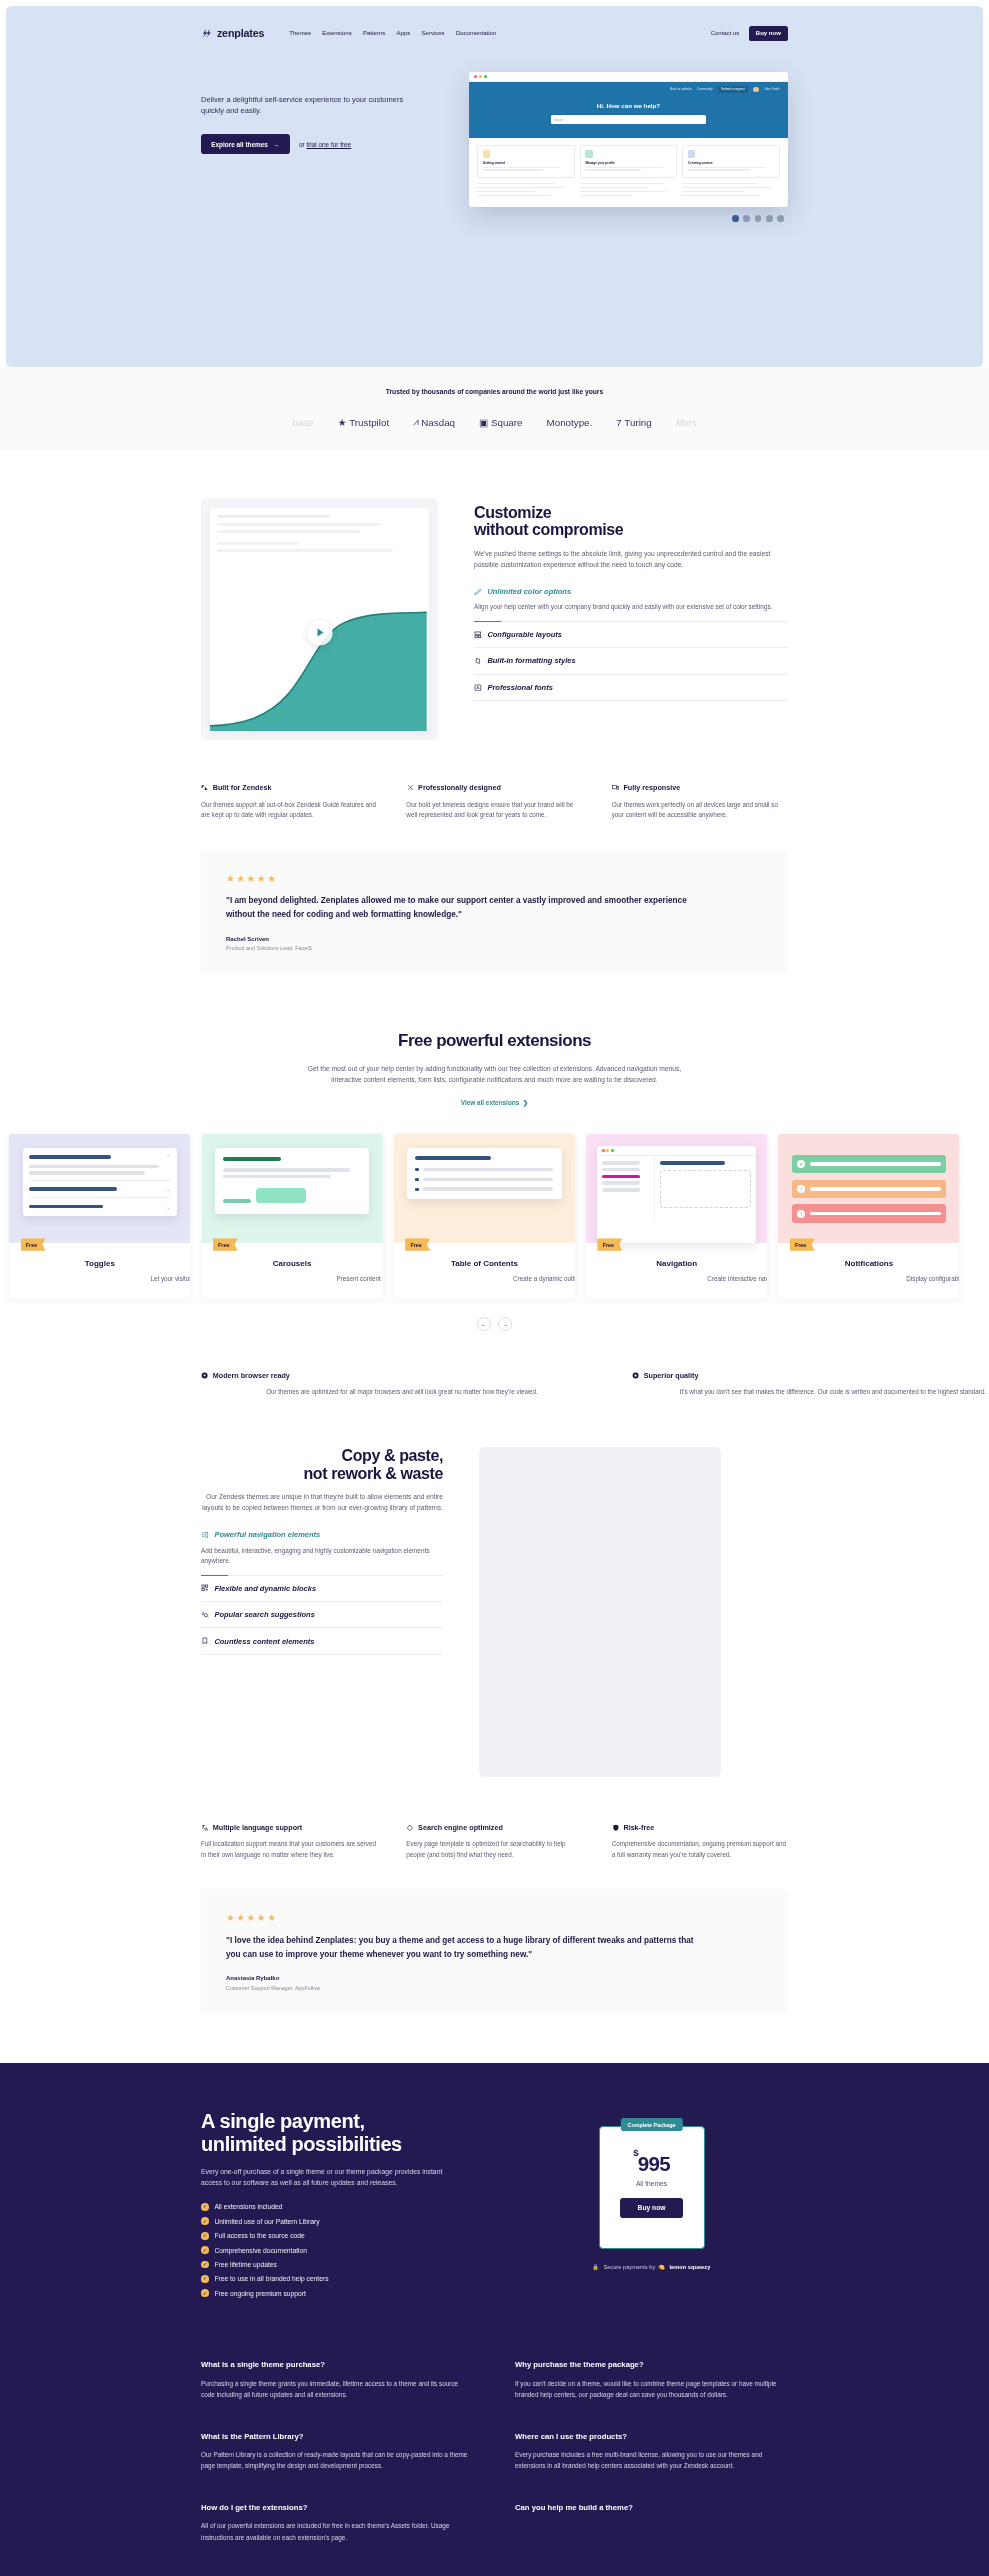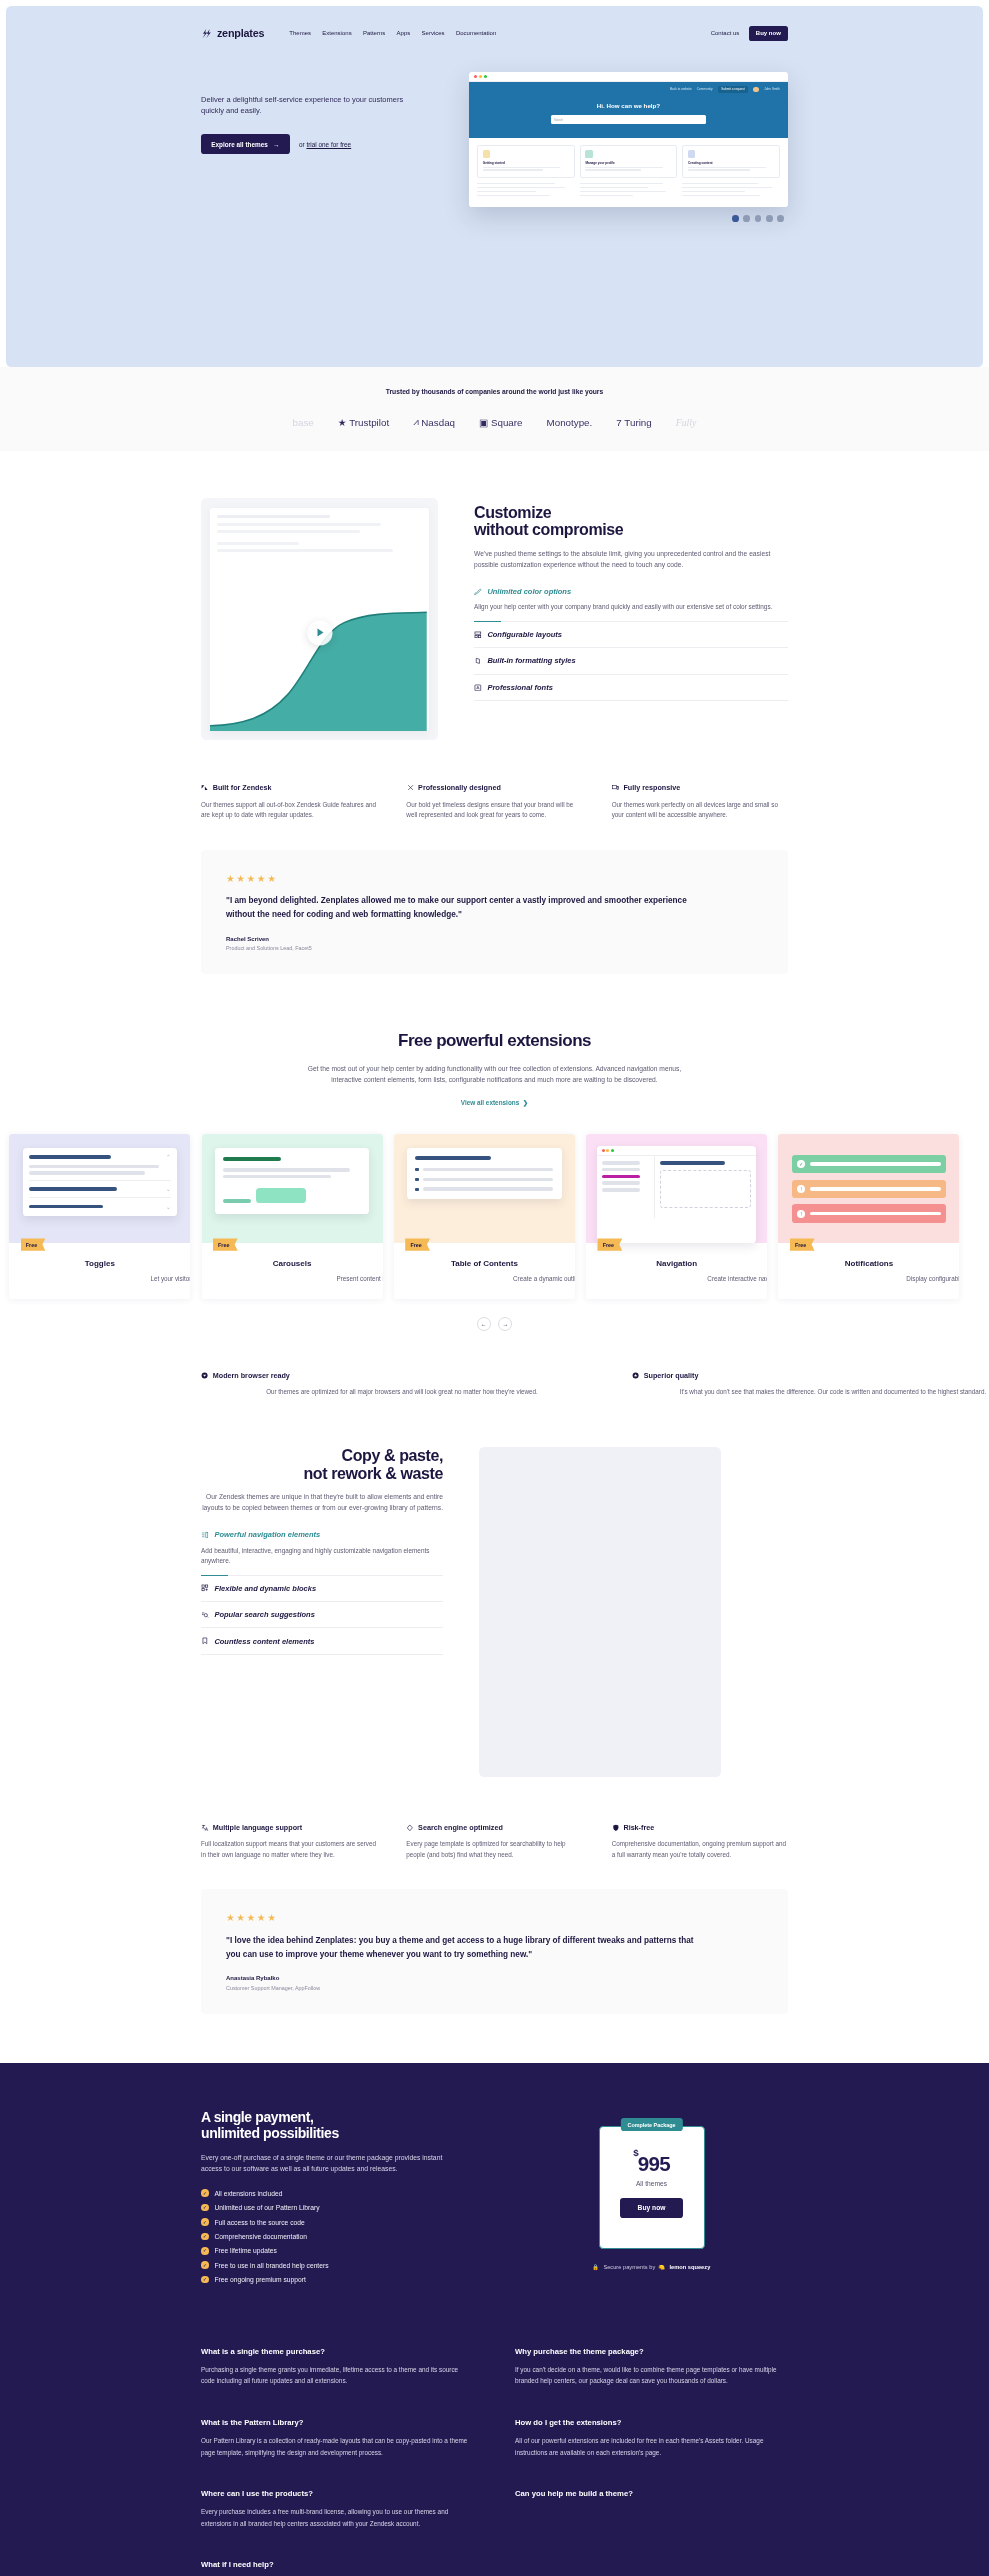--- a/index.html
+++ b/index.html
@@ -170,21 +170,21 @@
   .cp-left .sec-title { font-size: 16px; }
   .cp-left .sec-desc { margin-left: auto; }
   .cp-left .acc { text-align: left; }
   .cp-right { flex: 1; }
   .cp-panel { background: #eff1f7; border-radius: 5.2px; height: 330px; width: 242px; }
 
   
   .pricing { background: #231a52; color: #fff; margin-top: 49px; padding: 47px 0 36px 0; }
   .pricing .wrap { display: flex; gap: 36px; }
   .pr-left { width: 278px; }
-  .pr-left h2 { font-size: 14px; line-height: 1.14; font-weight: 700; letter-spacing: -0.4px; }
+  .pr-left h2 { font-size: 20px; line-height: 1.14; font-weight: 700; letter-spacing: -0.4px; }
   .pr-left p { margin-top: 10.3px; font-size: 6.8px; line-height: 1.7; color: #d9d6e8; max-width: 247px;}
   .pr-list { margin-top: 14.4px; }
   .pr-list li { list-style: none; display: flex; align-items: center; gap: 5.7px; margin-bottom: 6.7px; font-size: 6.7px; color: #f2f1f7; }
   .tick { width: 7.7px; height: 7.7px; border-radius: 50%; background: #f5b955; color: #231a52; font-size: 4.6px; display:flex; align-items:center; justify-content:center; font-weight: 700;flex:0 0 7.7px;}
   .pr-right { flex: 1; position: relative; padding-top: 16.5px;}
   .price-cards { display: flex; align-items: flex-end; justify-content: center; }
   .pc { background: #fbfbfb; border-radius: 4.1px; padding: 23px 20.6px 20.6px 20.6px; text-align: center; width: 106px; }
   .pc.a { margin-right: -7.2px; padding-bottom: 25px;}
   .pc.b { background: #fff; border: 1.5px solid #2f8c92; position: relative; z-index: 2; padding-top: 27px; padding-bottom: 30px; }
   .badge { position: absolute; top: -8.8px; left: 50%; transform: translateX(-50%); background: #2f8c92; color: #fff; font-size: 5.4px; font-weight: 700; padding: 3.1px 7.2px; border-radius: 3.1px; white-space: nowrap;}
@@ -335,21 +335,21 @@
         </span>
       <span class="logo">
           <span>▣</span>
           <span>Square</span>
         </span>
       <span class="logo">Monotype.</span>
       <span class="logo">
           <span>7</span>
           <span>Turing</span>
         </span>
-      <span class="logo script fade">Fully</span>
+      <span class="logo script fade">Mars</span>
     </div>
   </section>
 
   <section style="padding:47px 0 0 0;">
     <div class="wrap split">
       <div>
         <div class="panel-mock">
           <div class="pm-card">
             <div class="pm-line" style="width:55%"></div>
             <div class="pm-line" style="width:80%;height:2.6px;background:#f1f2f6"></div>
@@ -812,28 +812,28 @@
         </div>
       <div>
           <div class="faq-q">Why purchase the theme package?</div>
           <div class="faq-a">If you can't decide on a theme, would like to combine theme page templates or have multiple branded help centers, our package deal can save you thousands of dollars.</div>
         </div>
       <div>
           <div class="faq-q">What is the Pattern Library?</div>
           <div class="faq-a">Our Pattern Library is a collection of ready-made layouts that can be copy-pasted into a theme page template, simplifying the design and development process.</div>
         </div>
       <div>
+          <div class="faq-q">Where can I use the products?</div>
+          <div class="faq-a">Every purchase includes a free multi-brand license, allowing you to use our themes and extensions in all branded help centers associated with your Zendesk account.</div>
+        </div>
+      <div>
           <div class="faq-q">How do I get the extensions?</div>
           <div class="faq-a">All of our powerful extensions are included for free in each theme's Assets folder. Usage instructions are available on each extension's page.</div>
         </div>
       <div>
-          <div class="faq-q">Where can I use the products?</div>
-          <div class="faq-a">Every purchase includes a free multi-brand license, allowing you to use our themes and extensions in all branded help centers associated with your Zendesk account.</div>
-        </div>
-      <div>
           <div class="faq-q">Can you help me build a theme?</div>
         </div>
       <div>
           <div class="faq-q">What if I need help?</div>
         </div>
     </div>
   </section>
 
 </div>
 

